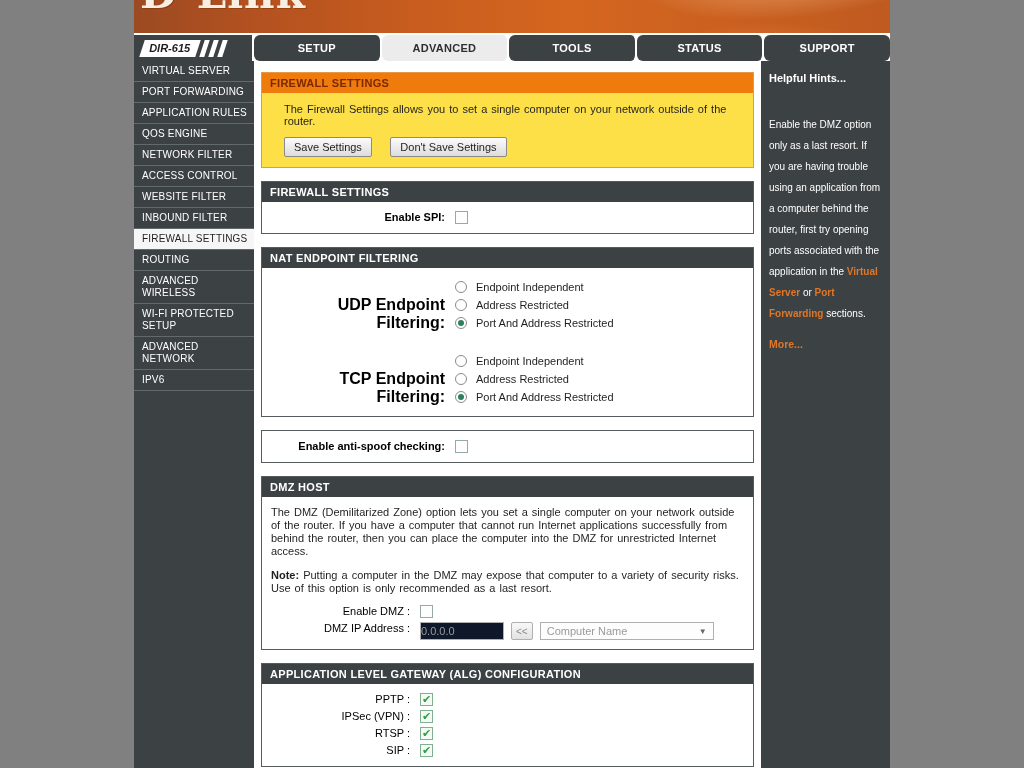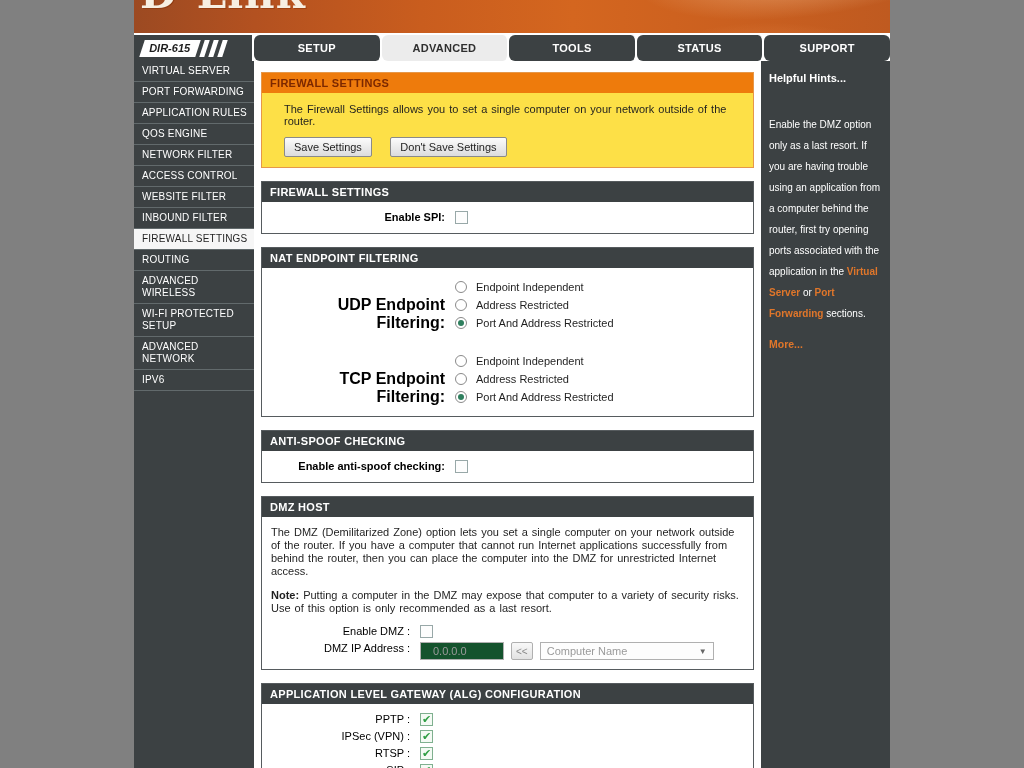--- a/index.html
+++ b/index.html
@@ -112,21 +112,21 @@
   }
   .radio-row { display:flex; align-items:center; height:18px; font-size:11px; color:#1f1f1f; }
   .nat-group { display:flex; align-items:flex-end; padding:3px 0; }
   .nat-gap { height:14px; }
 
   .para { font-size:11px; color:#1f1f1f; line-height:13px; padding:2px 1px 0 1px; word-spacing:1px; }
   .para + .para { margin-top:9px; }
 
   .dmz-input {
     width:84px; font-family:"Liberation Sans", sans-serif; font-size:11px;
-    border:1px solid #b0b0b0; background:#14532d; color:#9a9a9a; padding:2px 12px; height:18px;
+    border:1px solid #b0b0b0; background:#0f172a; color:#9a9a9a; padding:2px 0; height:18px;
   }
   .small-btn {
     font-family:"Liberation Sans", sans-serif; font-size:10px; color:#8a8a8a;
     background:linear-gradient(#f8f8f8,#e2e2e2); border:1px solid #b0b0b0; border-radius:2px;
     padding:2px 4px; margin:0 7px; height:18px; cursor:pointer;
   }
   .fake-select {
     width:174px; height:18px; border:1px solid #b0b0b0; background:#fdfdfd; color:#9a9a9a;
     font-size:11px; display:flex; align-items:center; justify-content:space-between;
     padding:0 6px; cursor:pointer;
@@ -238,21 +238,20 @@
               <div class="radio-row">
                   <span class="radio selected"></span>
                   <span>Port And Address Restricted</span>
                 </div>
             </div>
           </div>
         </div>
       </div>
 
       <div class="box">
-        <div class="box-header">ANTI-SPOOF CHECKING</div>
         <div class="box-body">
           <div class="form-row">
             <div class="form-label bold">Enable anti-spoof checking:</div>
             <span class="cb"></span>
           </div>
         </div>
       </div>
 
       <div class="box narrow">
         <div class="box-header">DMZ HOST</div>

